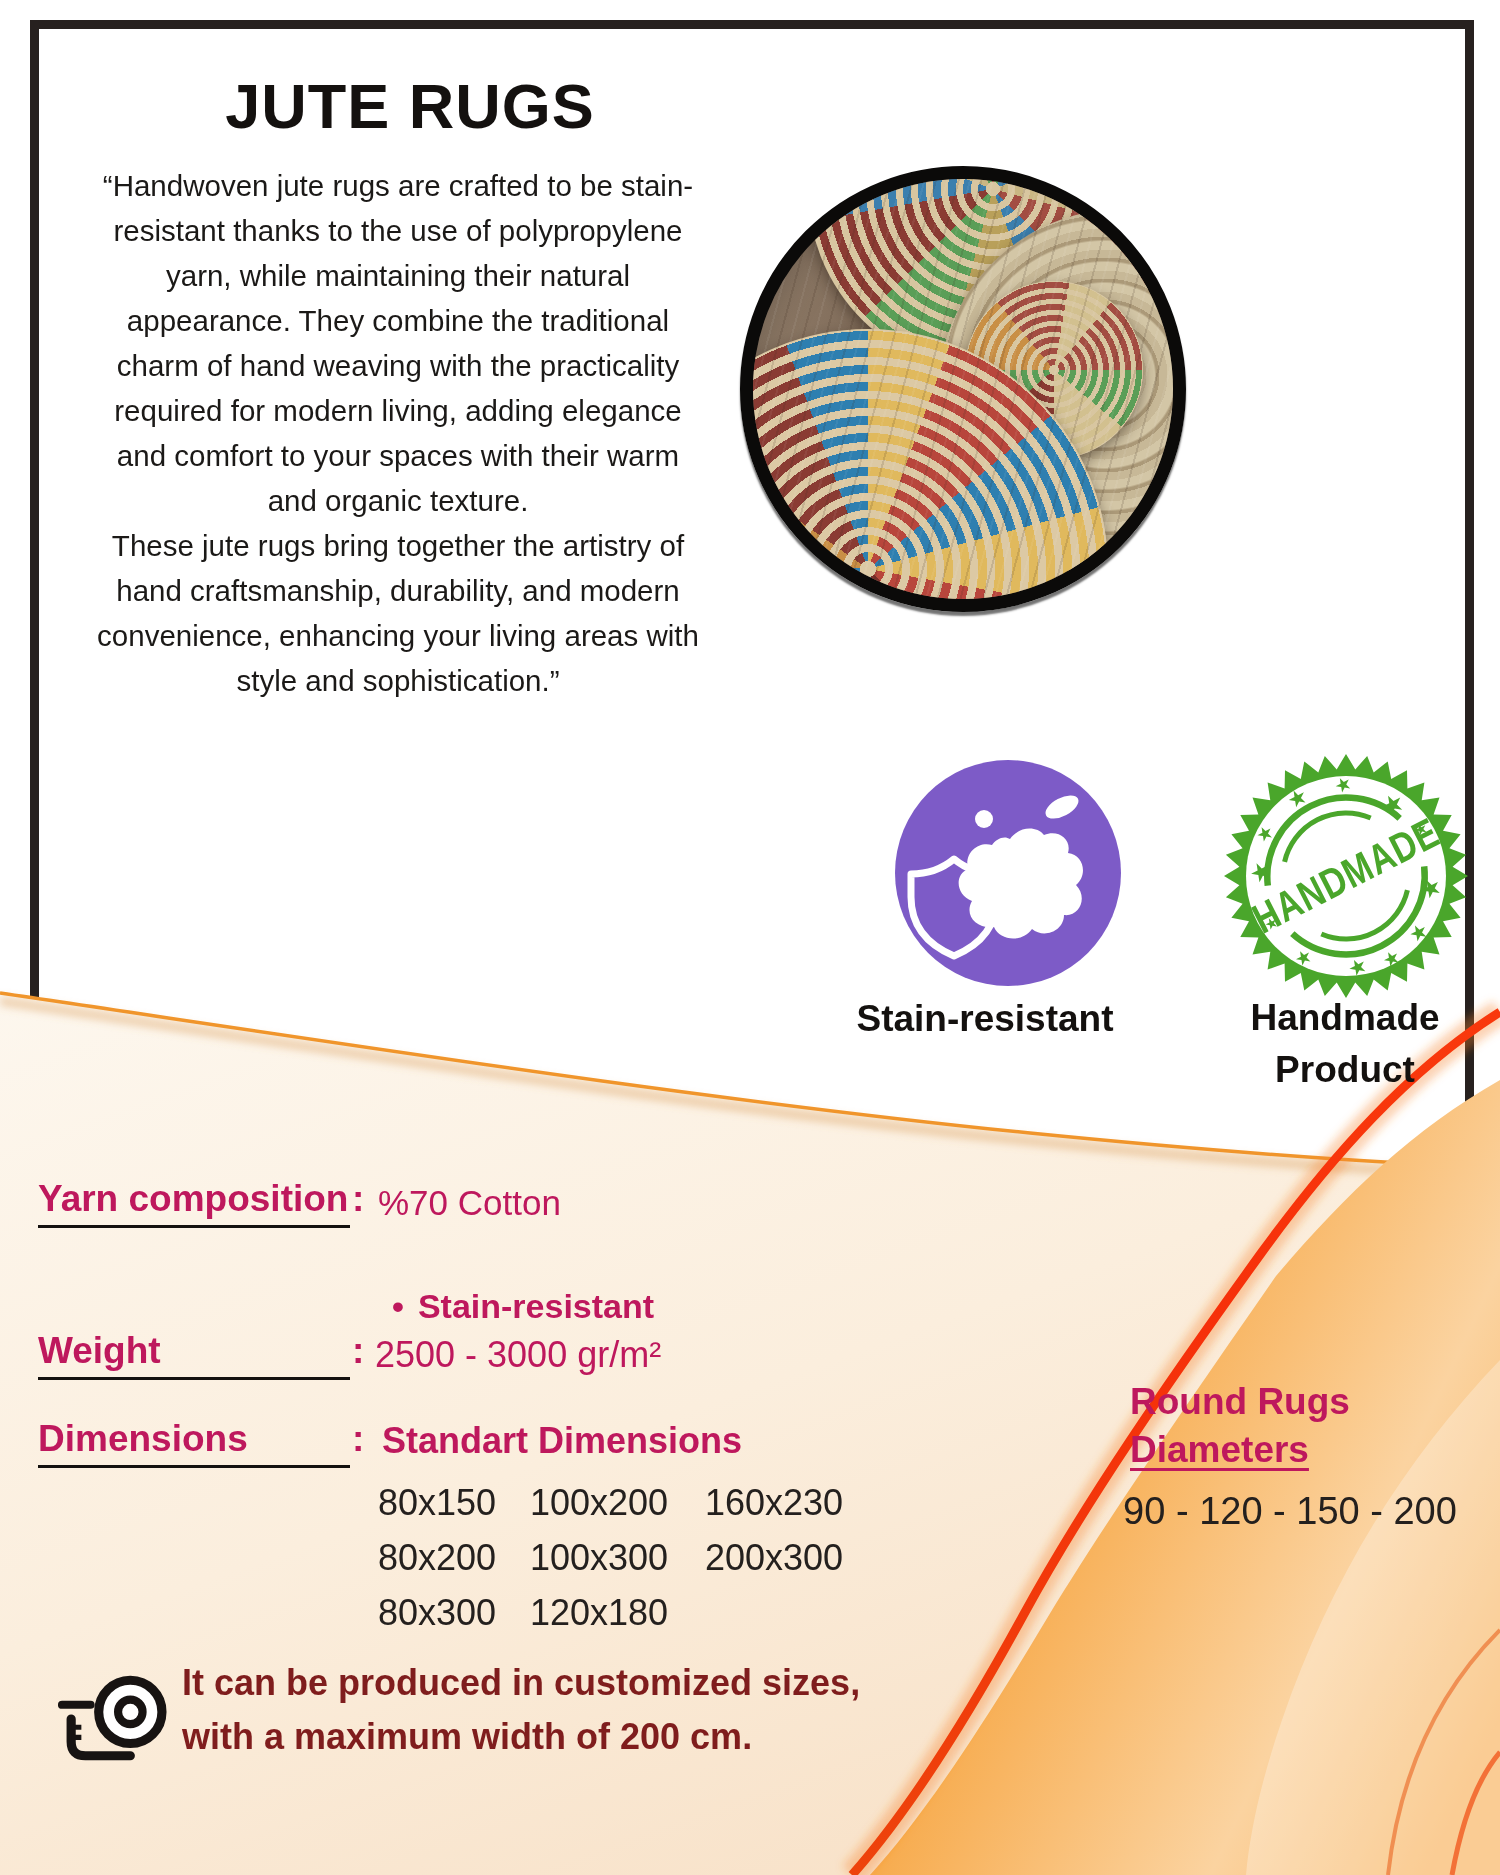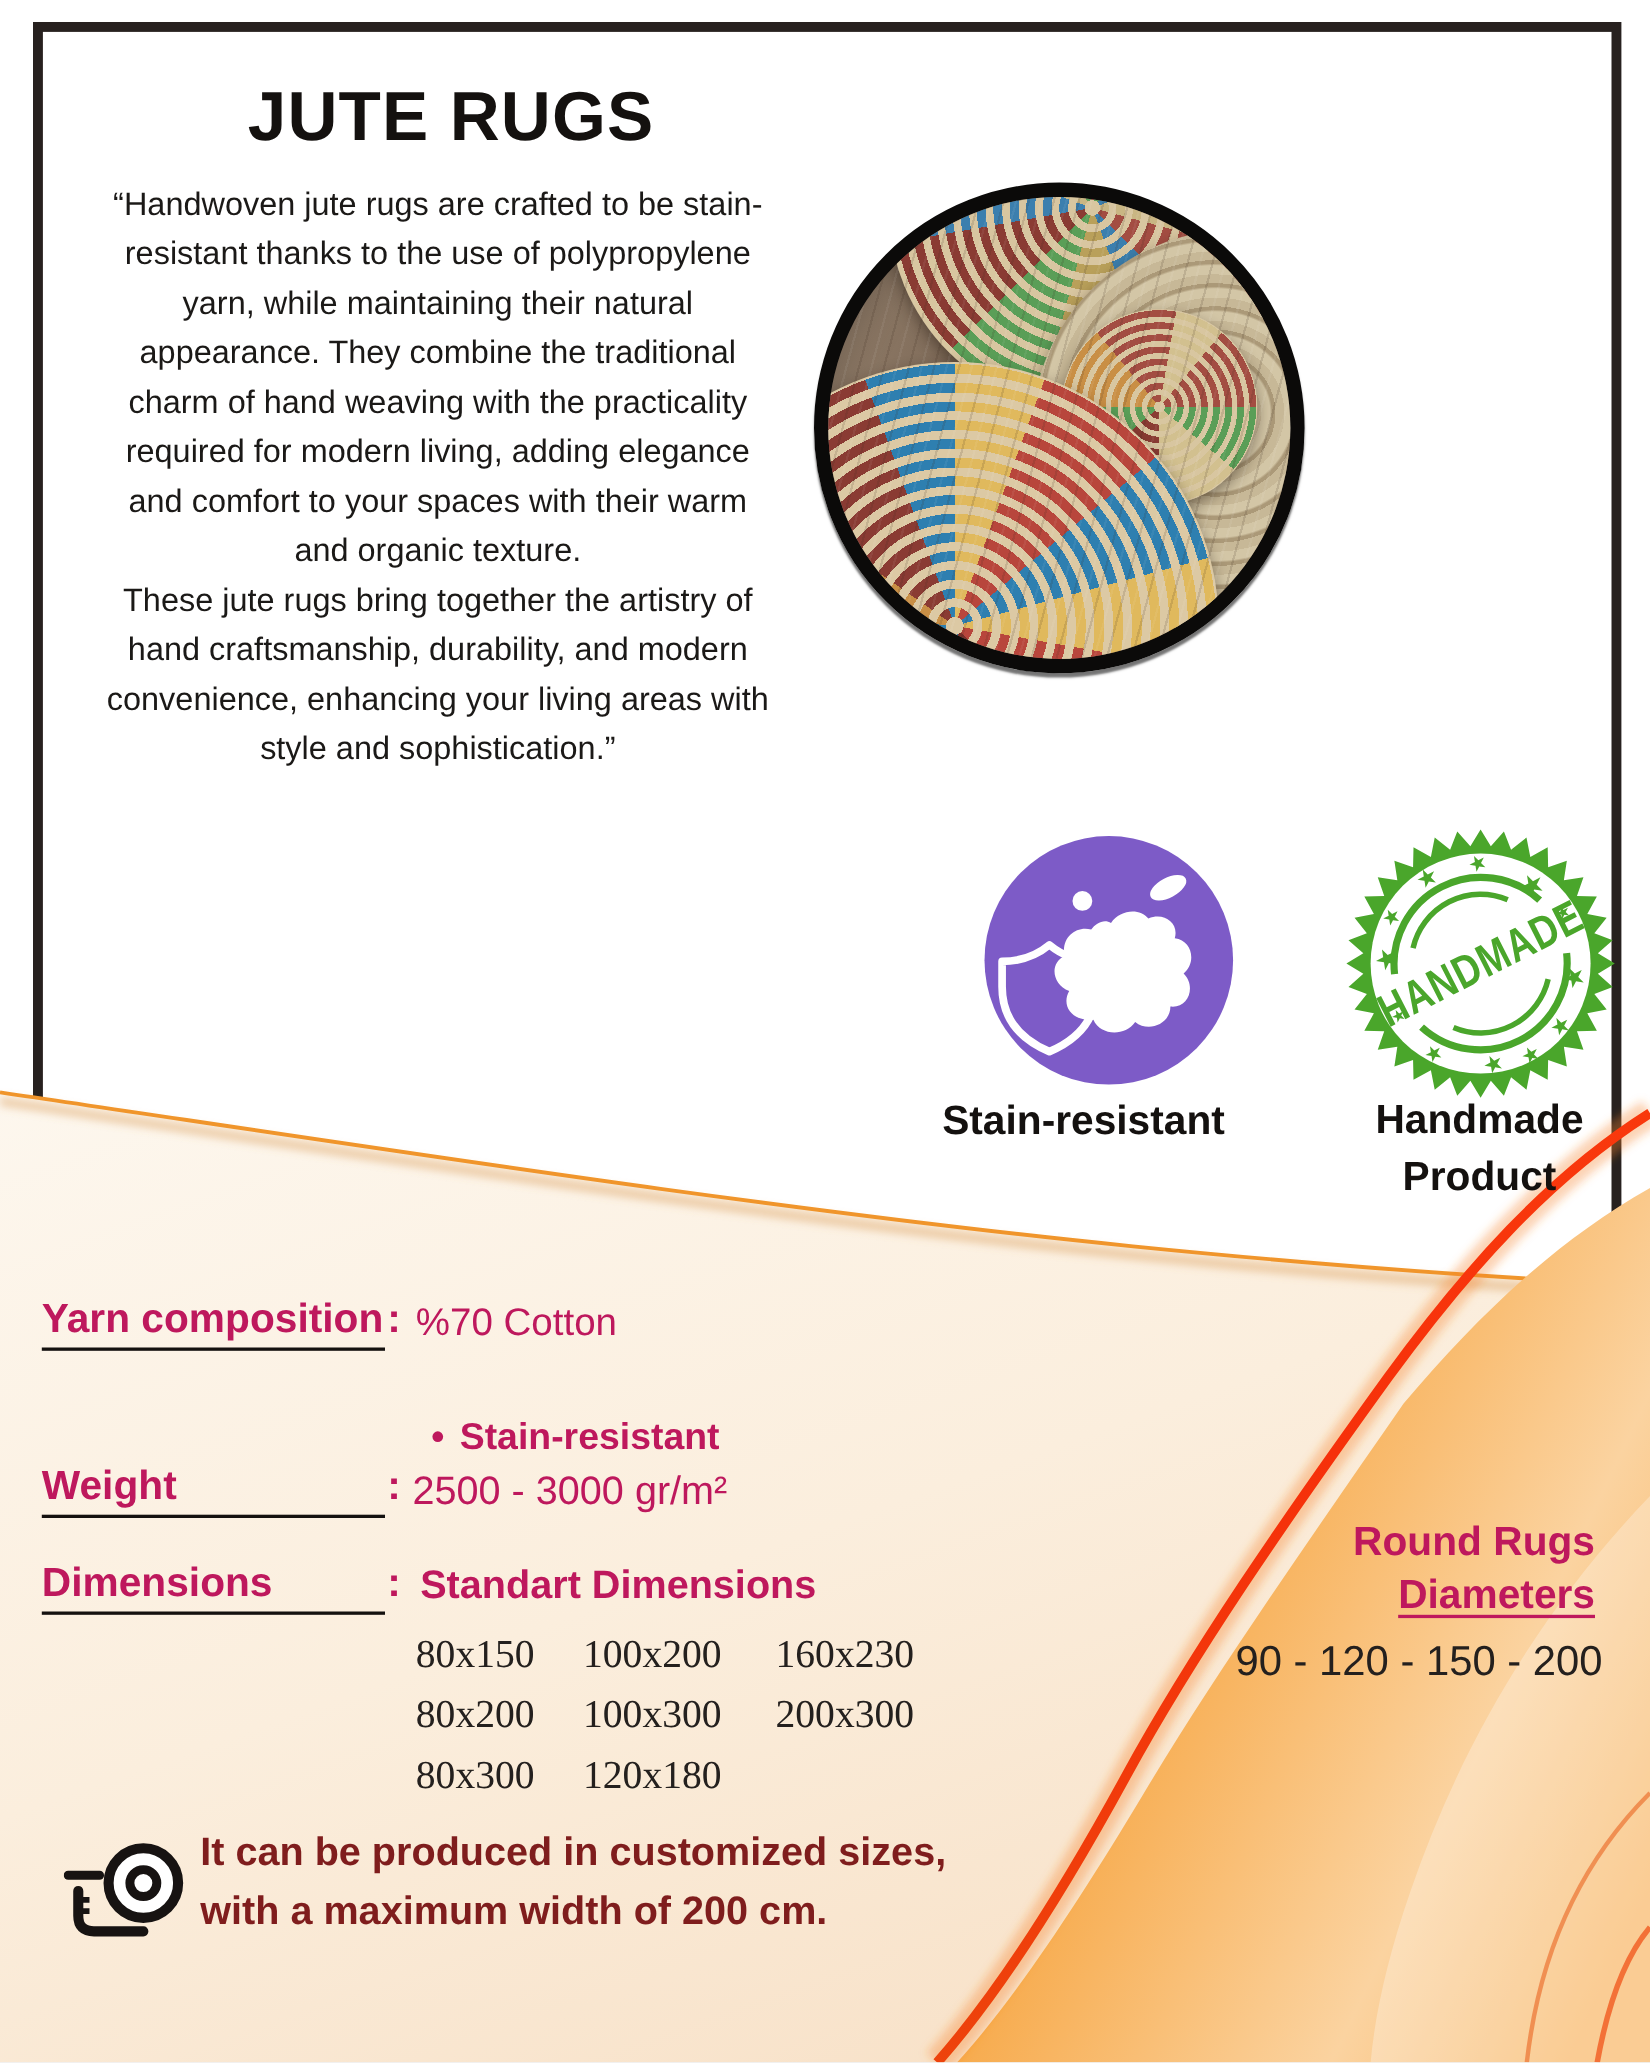--- a/index.html
+++ b/index.html
@@ -46,21 +46,21 @@
   .spec{z-index:5;color:#be185d;}
   .spec-label{width:312px;font-size:37px;font-weight:800;border-bottom:3px solid #14110f;
          padding-bottom:5px;}
   .spec-colon{font-size:37px;font-weight:800;}
   .spec-value{font-size:35px;font-weight:400;color:#be185d;}
   .spec-value-bold{font-size:36px;font-weight:800;}
   .bullet-row{font-size:34px;font-weight:800;}
   .bullet-row .dot{margin-right:14px;}
   .dim-grid{display:grid;grid-template-columns:152px 175px 170px;row-gap:13px;
          font-size:36px;font-weight:400;color:#24201e;}
-  .round-block{left:1130px;top:1378px;width:320px;text-align:right;font-size:37px;font-weight:800;
+  .round-block{left:1130px;top:1378px;width:320px;text-align:left;font-size:37px;font-weight:800;
          line-height:48px;}
   .round-sub{text-decoration:underline;text-decoration-thickness:3px;text-underline-offset:6px;}
   .round-values{left:1080px;top:1490px;width:420px;text-align:center;font-size:38px;font-weight:400;color:#24201e;}
   .tape-icon{left:58px;top:1666px;width:112px;height:102px;z-index:5;}
   .custom-note{left:182px;top:1656px;width:760px;font-size:36px;font-weight:800;line-height:54px;
          white-space:pre-line;color:#7f1d1d;z-index:5;}
 </style>
 </head>
 <body>
 
@@ -171,21 +171,21 @@
   </div>
 
   <div class="abs spec spec-label" style="left:38px;top:1330px;">Weight</div>
   <div class="abs spec spec-colon" style="left:352px;top:1330px;">:</div>
   <div class="abs spec spec-value" style="left:375px;top:1334px;font-size:36px;">2500 - 3000 gr/m²</div>
 
   <div class="abs spec spec-label" style="left:38px;top:1418px;">Dimensions</div>
   <div class="abs spec spec-colon" style="left:352px;top:1418px;">:</div>
   <div class="abs spec spec-value-bold" style="left:382px;top:1420px;position:absolute;z-index:5;">Standart Dimensions</div>
 
-  <div class="abs dim-grid spec" style="left:378px;top:1482px;font-family:Liberation Serif, serif;">
+  <div class="abs dim-grid spec" style="left:378px;top:1482px;">
     <span>80x150</span>
     <span>100x200</span>
     <span>160x230</span>
     <span>80x200</span>
     <span>100x300</span>
     <span>200x300</span>
     <span>80x300</span>
     <span>120x180</span>
     <span></span>
   </div>

